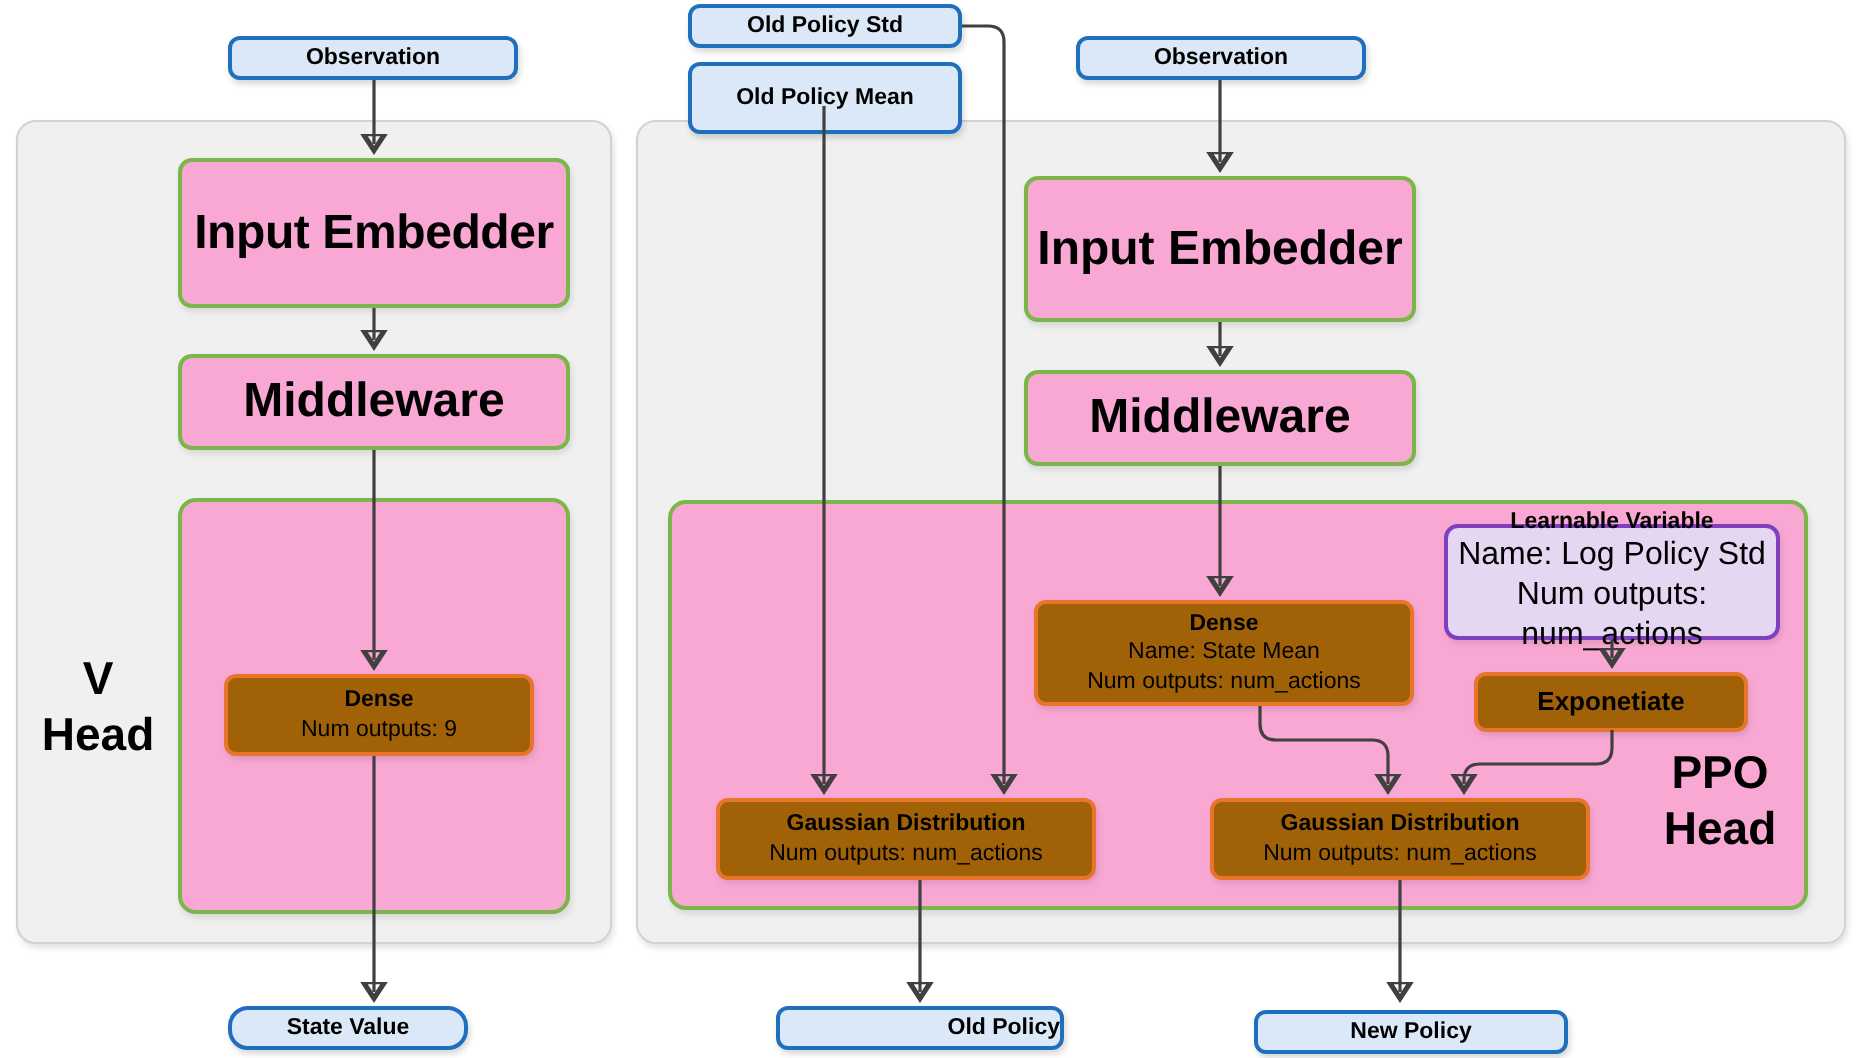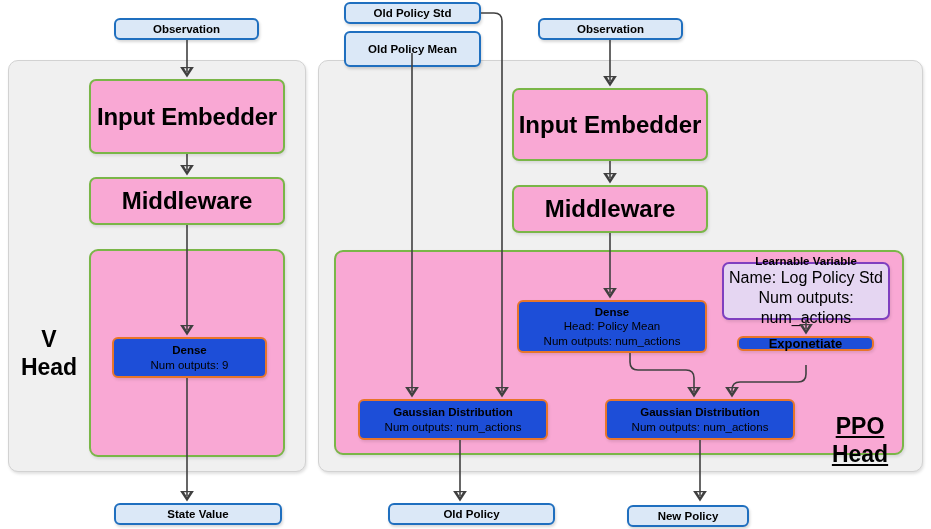--- a/index.html
+++ b/index.html
@@ -44,21 +44,21 @@
     border-radius: 9px;
   }
   .biglabel {
     font-weight: bold;
     font-size: 24px;
     color: #000;
     letter-spacing: -0.2px;
   }
   .orangebox {
     position: absolute;
-    background: #1d4ed8;
+    background: #a16207;
     border: 2px solid #e8752a;
     border-radius: 6px;
     box-sizing: border-box;
     box-shadow: 1px 2px 3px rgba(0,0,0,0.10);
     display: flex;
     flex-direction: column;
     align-items: center;
     justify-content: center;
     text-align: center;
     color: #000;
@@ -146,29 +146,29 @@
 
   <div class="greenbox" style="left:89px; top:177px; width:196px; height:48px;">
     <span style="font-weight:bold;font-size:24px;">Middleware</span>
   </div>
 
   <div class="orangebox" style="left:112px; top:337px; width:155px; height:41px;">
     <div class="ttl">Dense</div>
     <div class="sub">Num outputs: 9</div>
   </div>
 
-  <div class="bluebox" style="left:114px; top:503px; width:168px; height:22px;">
+  <div class="bluebox" style="left:114px; top:503px; width:120px; height:22px;border-radius:10px;">
     <span>State Value</span>
   </div>
 
   <div class="panel" style="left:318px; top:60px; width:605px; height:412px;"></div>
 
   <div class="greenbox container" style="left:334px; top:250px; width:570px; height:205px;"></div>
 
-  <div class="headlabel" style="left:820px; top:412px; width:80px;text-decoration:underline;">
+  <div class="headlabel" style="left:820px; top:372px; width:80px;">
     <div>PPO</div>
     <div>Head</div>
   </div>
 
   <div class="bluebox" style="left:344px; top:2px; width:137px; height:22px;">
     <span>Old Policy Std</span>
   </div>
 
   <div class="bluebox" style="left:344px; top:31px; width:137px; height:36px;">
     <span>Old Policy Mean</span>
@@ -181,49 +181,49 @@
   <div class="greenbox" style="left:512px; top:88px; width:196px; height:73px;">
     <span style="font-weight:bold;font-size:24px;">Input Embedder</span>
   </div>
 
   <div class="greenbox" style="left:512px; top:185px; width:196px; height:48px;">
     <span style="font-weight:bold;font-size:24px;">Middleware</span>
   </div>
 
   <div class="orangebox" style="left:517px; top:300px; width:190px; height:53px;">
     <div class="ttl">Dense</div>
-    <div class="sub">Head: Policy Mean</div>
+    <div class="sub">Name: State Mean</div>
     <div class="sub">Num outputs: num_actions</div>
   </div>
 
   <div class="purplebox" style="left:722px; top:262px; width:168px; height:58px;">
     <div class="ttl">Learnable Variable</div>
     <div class="sub">Name: Log Policy Std</div>
     <div class="sub">Num outputs: num_actions</div>
   </div>
 
-  <div class="orangebox single" style="left:737px; top:336px; width:137px; height:15px;">
+  <div class="orangebox single" style="left:737px; top:336px; width:137px; height:30px;">
     <div class="ttl">Exponetiate</div>
   </div>
 
   <div class="orangebox" style="left:358px; top:399px; width:190px; height:41px;">
     <div class="ttl">Gaussian Distribution</div>
     <div class="sub">Num outputs: num_actions</div>
   </div>
 
   <div class="orangebox" style="left:605px; top:399px; width:190px; height:41px;">
     <div class="ttl">Gaussian Distribution</div>
     <div class="sub">Num outputs: num_actions</div>
   </div>
 
-  <div class="bluebox" style="left:388px; top:503px; width:167px; height:22px;">
+  <div class="bluebox" style="left:388px; top:503px; width:144px; height:22px;justify-content:flex-end;">
     <span>Old Policy</span>
   </div>
 
-  <div class="bluebox" style="left:627px; top:505px; width:122px; height:22px;">
+  <div class="bluebox" style="left:627px; top:505px; width:157px; height:22px;">
     <span>New Policy</span>
   </div>
 
   <svg class="wires" viewBox="0 0 931 529">
     <defs>
       <marker id="ah" markerWidth="9" markerHeight="9" refX="3.2" refY="4.5" orient="auto" markerUnits="strokeWidth">
         <path d="M0,1.1 L0,7.9 L5.2,4.5 z" fill="#404040" stroke="none"></path>
       </marker>
     </defs>
 

